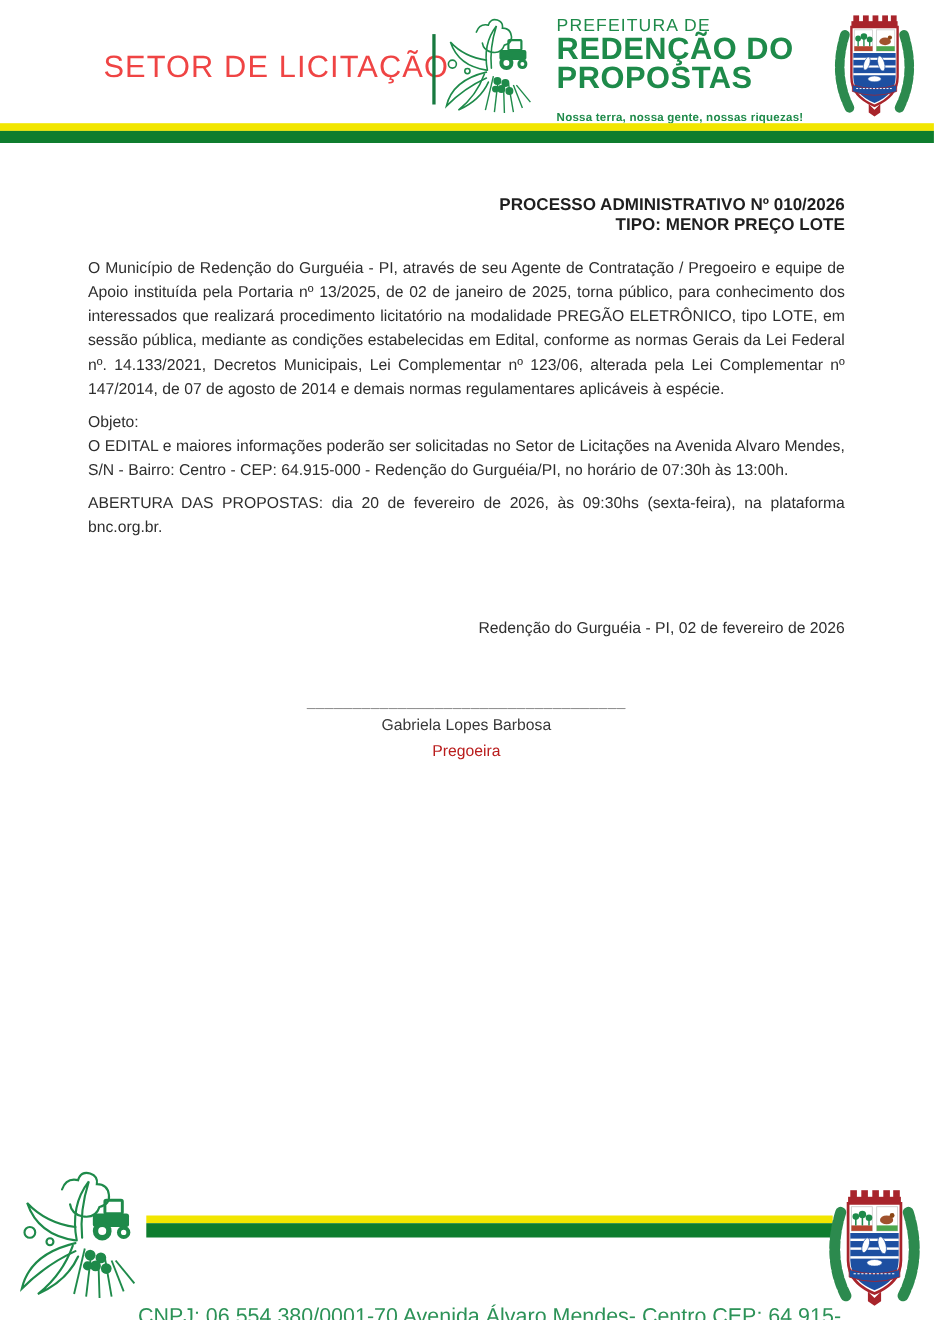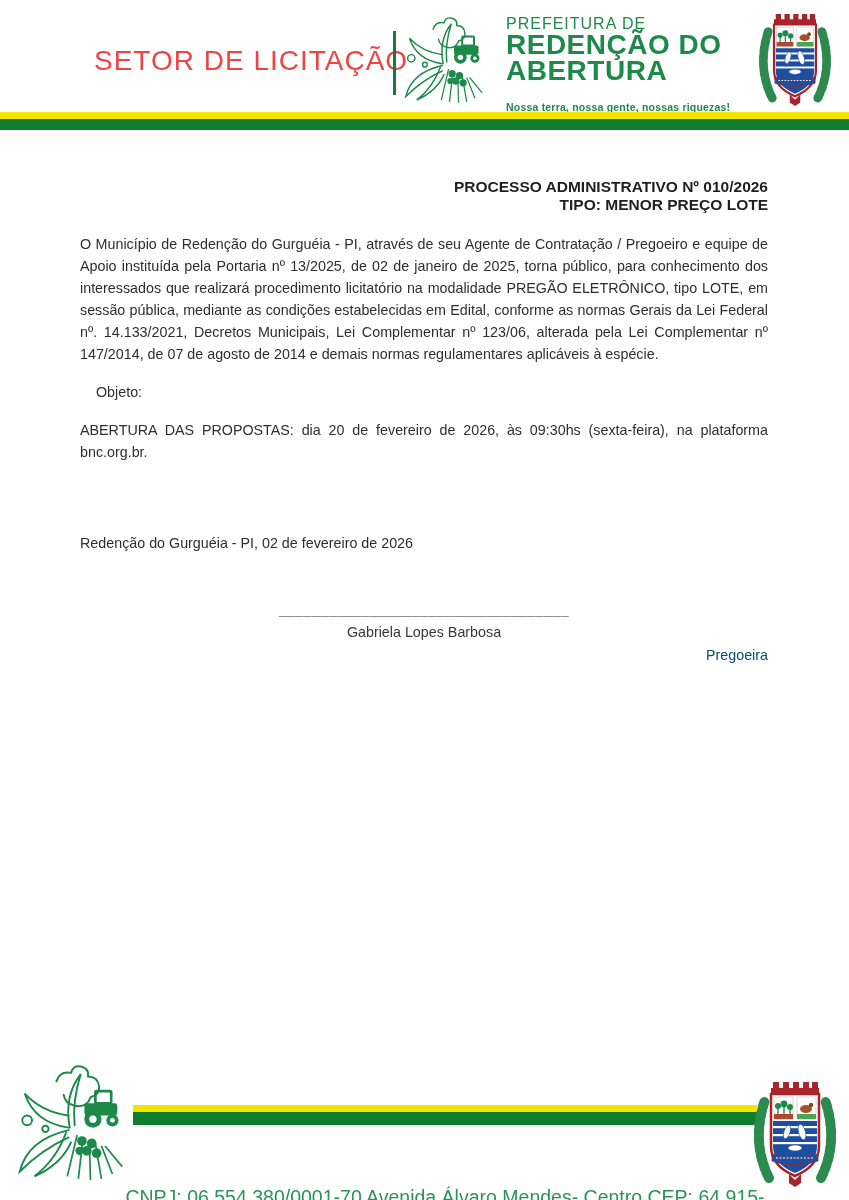--- a/index.html
+++ b/index.html
@@ -26,26 +26,26 @@
   .band-yellow { height:7px; background:#f2e600; }
   .band-green  { height:11px; background:#0e7d2e; }
 
   
   .content {
     position:absolute; top:178px; left:80px; width:688px;
     font-size:14.3px; line-height:22px; color:#2e2e2e;
   }
   .doc-title { text-align:right; font-weight:bold; font-size:15.5px; line-height:17.5px; color:#1f1f1f; margin-bottom:20px; }
   .para { text-align:justify; margin:0 0 8px 0; }
-  .object-label { margin:16px; }
-  .date-line { margin:69px 0 0 0; }
+  .object-label { margin:0; }
+  .date-line { text-align:right; margin:69px 0 0 0; }
   .signature { text-align:center; margin-top:48px; }
   .sig-line { color:#8a8a8a; font-size:14px; line-height:15px; letter-spacing:0.5px; }
   .sig-name { margin-top:4px; color:#383838; }
-  .sig-role { margin-top:1px; color:#0c4a6e;text-align:right; }
+  .sig-role { margin-top:1px; color:#b91c1c; }
 
   
   .footer { position:absolute; left:0; top:1053px; width:849px; height:147px; }
   .footer-logo { position:absolute; left:10px; top:4px; width:122px; height:134px; }
   .footer-band { position:absolute; left:133px; top:52px; width:624px; }
   .footer-band .band-yellow { height:7px; }
   .footer-band .band-green { height:13px; }
   .footer-text {
     position:absolute; left:125px; top:76px; width:640px; text-align:center;
     color:#2c9257; font-size:19.5px; line-height:27.5px; white-space:pre-wrap;
@@ -94,21 +94,21 @@
           <path d="M65 69 L66 101"></path>
         <path d="M70 71 L75 100"></path>
           <path d="M75 73 L84 96"></path>
           <path d="M78 73 L92 90"></path>
       </g>
     </svg>
 
     <div class="org-block">
       <div class="org-line1">PREFEITURA DE</div>
       <div class="org-line2">REDENÇÃO DO</div>
-      <div class="org-line3">ABERTURA</div>
+      <div class="org-line3">PROPOSTAS</div>
       <div class="org-tagline">Nossa terra, nossa gente, nossas riquezas!</div>
     </div>
 
     <svg class="coat-header" viewBox="0 0 100 120" xmlns="http://www.w3.org/2000/svg">
       <path d="M24 104 Q6 68 20 26" stroke="#2c8a4e" stroke-width="10" fill="none" stroke-dasharray="6 3" stroke-linecap="round"></path>
       <path d="M76 104 Q94 68 80 26" stroke="#2c8a4e" stroke-width="10" fill="none" stroke-dasharray="6 3" stroke-linecap="round"></path>
       <g fill="#a8242b">
         <rect x="26" y="14" width="48" height="8"></rect>
         <rect x="28" y="8" width="6" height="7"></rect>
           <rect x="38" y="8" width="6" height="7"></rect>
@@ -158,20 +158,21 @@
       <div>PROCESSO ADMINISTRATIVO Nº 010/2026</div>
       <div>TIPO: MENOR PREÇO LOTE</div>
     </div>
 
     <p class="para">O Município de Redenção do Gurguéia - PI, através de seu Agente de Contratação / Pregoeiro e equipe de Apoio instituída pela Portaria nº 13/2025, de 02 de janeiro de 2025, torna público, para conhecimento dos interessados que realizará procedimento licitatório na modalidade PREGÃO ELETRÔNICO, tipo LOTE, em sessão pública, mediante as condições estabelecidas em Edital, conforme as normas Gerais da Lei Federal nº. 14.133/2021, Decretos Municipais, Lei Complementar nº 123/06, alterada pela Lei Complementar nº 147/2014, de 07 de agosto de 2014 e demais normas regulamentares aplicáveis à espécie.</p>
 
     <div>
       <p class="object-label">Objeto:</p>
     </div>
 
+    <p class="para">O EDITAL e maiores informações poderão ser solicitadas no Setor de Licitações na Avenida Alvaro Mendes, S/N - Bairro: Centro - CEP: 64.915-000 - Redenção do Gurguéia/PI, no horário de 07:30h às 13:00h.</p>
 
     <p class="para">ABERTURA DAS PROPOSTAS: dia 20 de fevereiro de 2026, às 09:30hs (sexta-feira), na plataforma bnc.org.br.</p>
 
     <p class="date-line">Redenção do Gurguéia - PI, 02 de fevereiro de 2026</p>
 
     <div class="signature">
       <div class="sig-line">___________________________________</div>
       <div class="sig-name">Gabriela Lopes Barbosa</div>
       <div class="sig-role">Pregoeira</div>
     </div>

